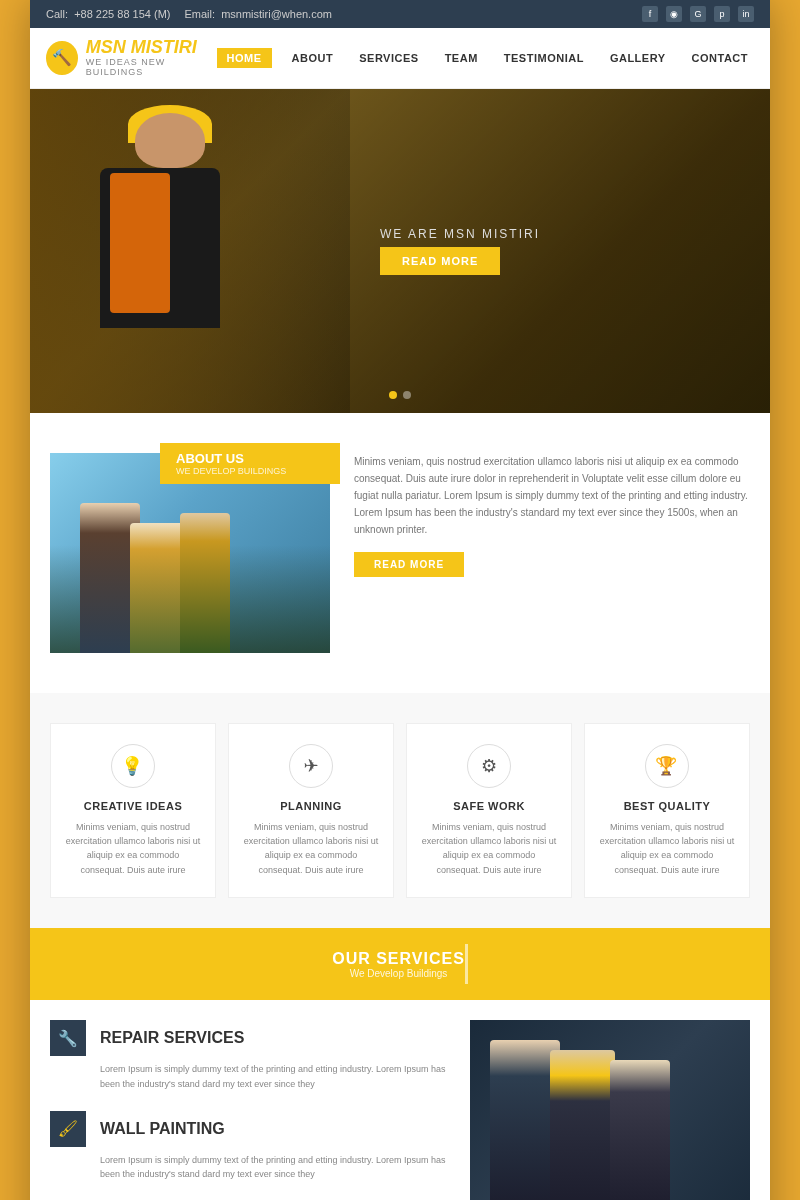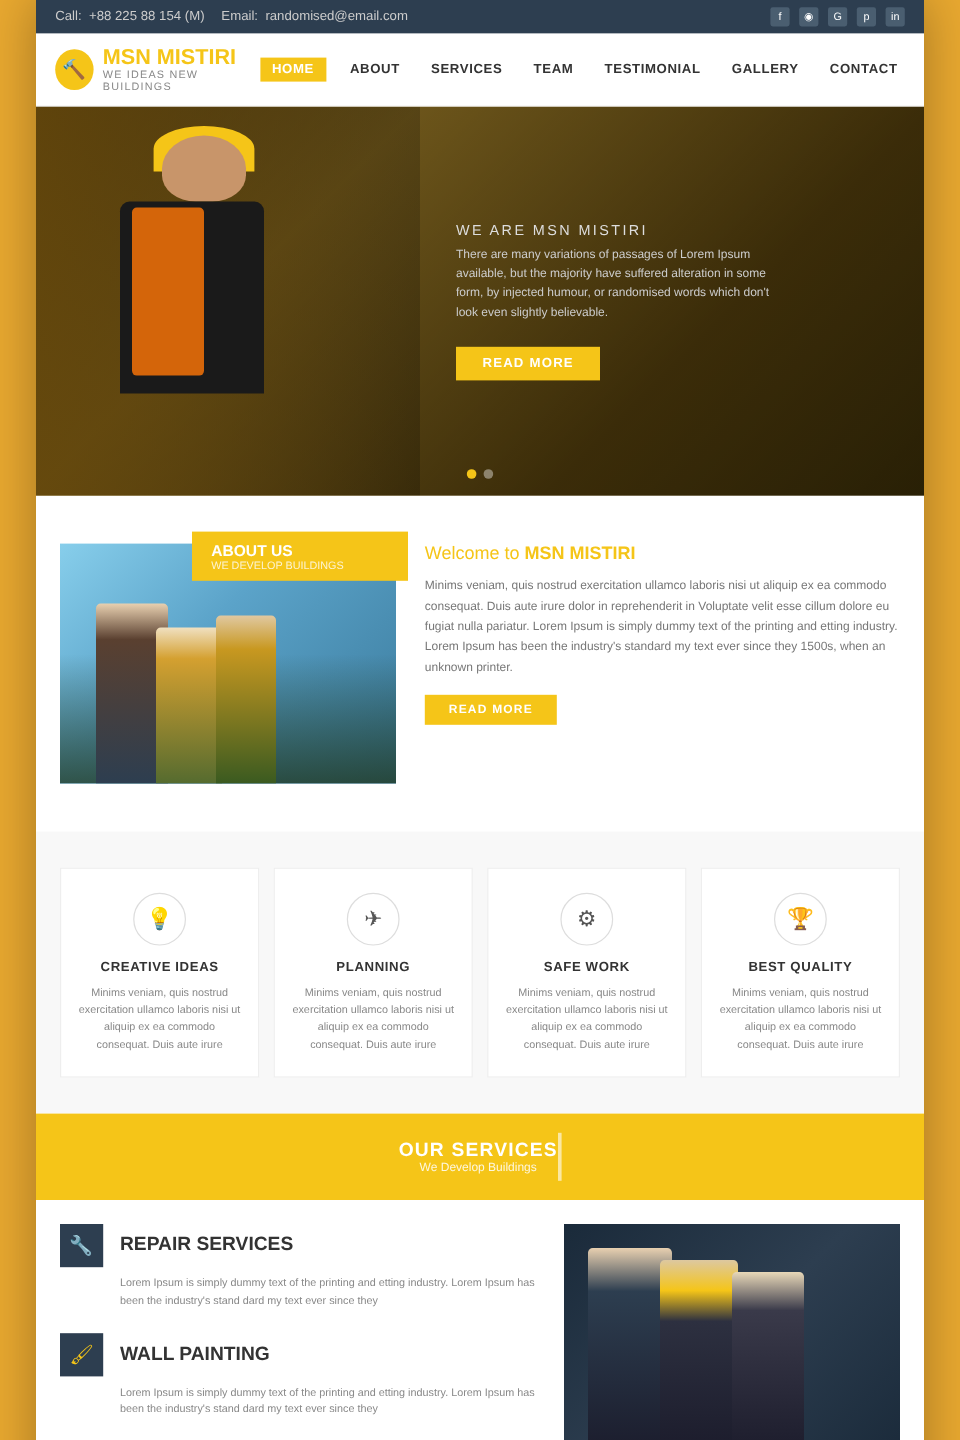--- a/index.html
+++ b/index.html
@@ -53,21 +53,21 @@
     .logo-area { display: flex; align-items: center; gap: 8px; }
     .logo-icon {
       width: 34px; height: 34px;
       background: #f5c518;
       border-radius: 50%;
       display: flex; align-items: center; justify-content: center;
       font-size: 16px;
     }
     .logo-text { line-height: 1.1; }
     .logo-msn { font-size: 18px; font-weight: bold; color: #2d3e50; }
-    .logo-msn span { color: #f5c518; font-weight: bold; }
+    .logo-msn span { color: #f5c518; font-weight: bold; font-style: italic; }
     .logo-sub { font-size: 9px; color: #888; letter-spacing: 1px; }
     .nav-links { display: flex; gap: 14px; align-items: center; }
     .nav-link {
       font-size: 11px;
       font-weight: bold;
       color: #333;
       text-decoration: none;
       cursor: pointer;
       padding: 4px 6px;
       letter-spacing: 0.5px;
@@ -401,21 +401,21 @@
 <div class="page-wrapper">
 
   <div class="top-bar">
     <div class="top-bar-left">
       <span>
         <span>Call:</span>&nbsp;
         <span>+88 225 88 154 (M)</span>
       </span>
       <span>
         <span>Email:</span>&nbsp;
-        <span>randomised@email.com</span>
+        <span>msnmistiri@when.com</span>
       </span>
     </div>
     <div class="top-bar-right">
       <span class="social-icon">f</span>
       <span class="social-icon">◉</span>
       <span class="social-icon">G</span>
       <span class="social-icon">p</span>
       <span class="social-icon">in</span>
     </div>
   </div>
@@ -446,21 +446,20 @@
     <div class="hero-bg-person"></div>
 
     <div class="worker-figure">
       <div class="worker-helmet"></div>
       <div class="worker-head"></div>
       <div class="worker-body"></div>
       <div class="worker-vest"></div>
     </div>
     <div class="hero-content">
       <div class="hero-subtitle">WE ARE MSN MISTIRI</div>
-      <div class="hero-desc">There are many variations of passages of Lorem Ipsum available, but the majority have suffered alteration in some form, by injected humour, or randomised words which don't look even slightly believable.</div>
       <button class="hero-btn">READ MORE</button>
     </div>
     <div class="hero-dots">
       <div class="dot active"></div>
       <div class="dot"></div>
     </div>
   </div>
 
   <div class="about-section">
     <div class="about-left">
@@ -469,24 +468,20 @@
         <div class="person1"></div>
         <div class="person2"></div>
         <div class="person3"></div>
       </div>
       <div class="about-badge">
         <div>ABOUT US</div>
         <div class="about-badge-sub">We Develop Buildings</div>
       </div>
     </div>
     <div class="about-right">
-      <div class="welcome-title">
-        <span>Welcome to</span>
-        <span style="color:#f5c518; font-weight:bold;">MSN MISTIRI</span>
-      </div>
       <p class="about-desc">Minims veniam, quis nostrud exercitation ullamco laboris nisi ut aliquip ex ea commodo consequat. Duis aute irure dolor in reprehenderit in Voluptate velit esse cillum dolore eu fugiat nulla pariatur. Lorem Ipsum is simply dummy text of the printing and etting industry. Lorem Ipsum has been the industry's standard my text ever since they 1500s, when an unknown printer.</p>
       <button class="read-more-btn">READ MORE</button>
     </div>
   </div>
 
   <div class="features-section">
     <div class="feature-card">
       <div class="feature-icon">💡</div>
       <div class="feature-title">CREATIVE IDEAS</div>
       <div class="feature-desc">Minims veniam, quis nostrud exercitation ullamco laboris nisi ut aliquip ex ea commodo consequat. Duis aute irure</div>

